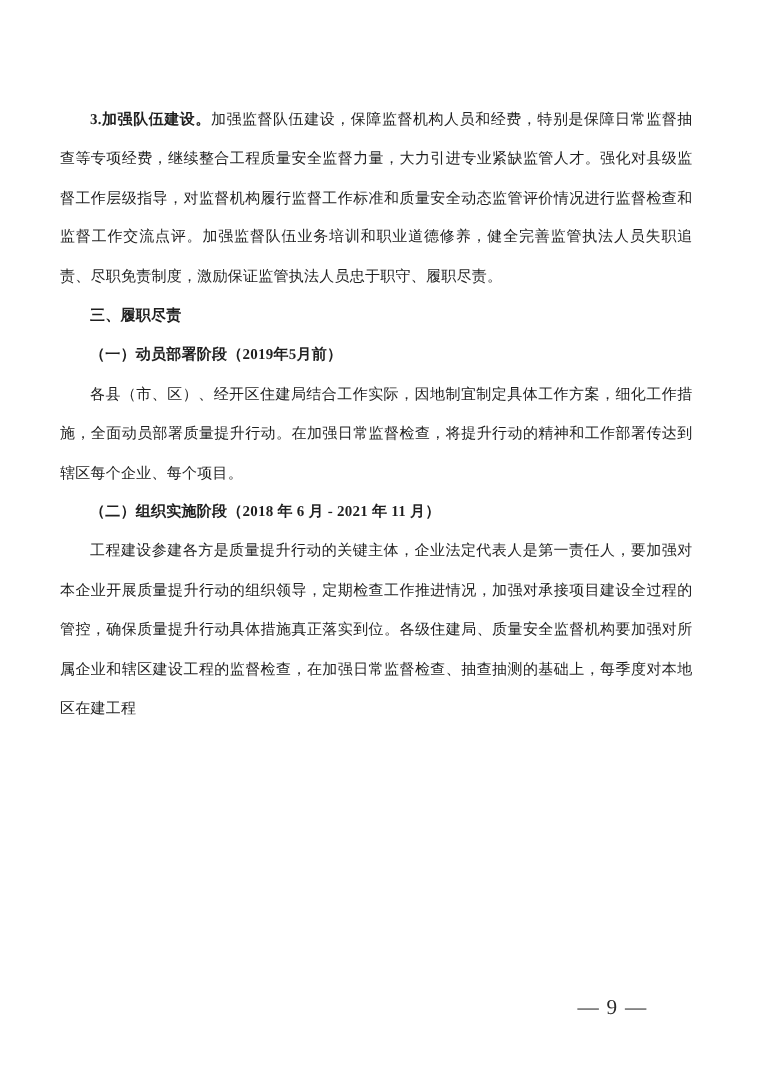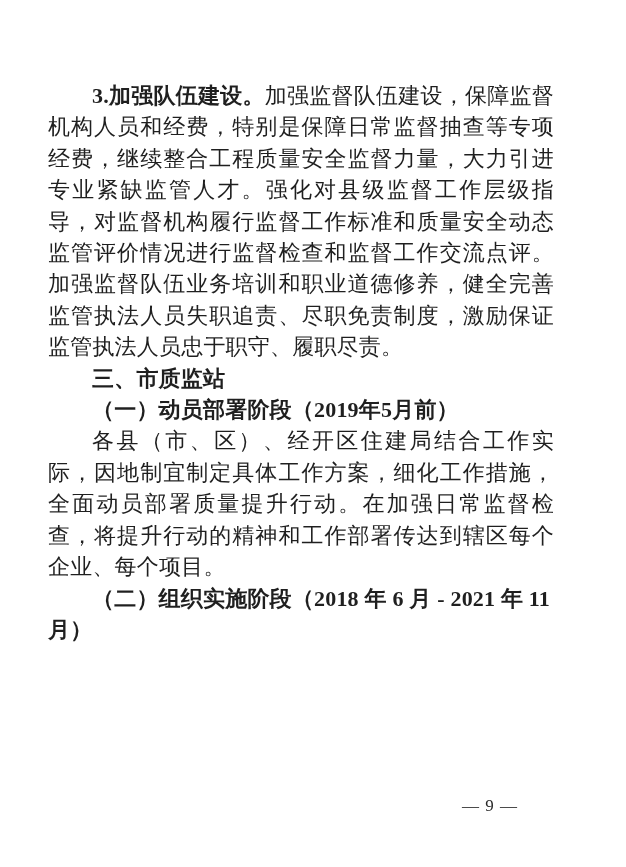--- a/index.html
+++ b/index.html
@@ -15,21 +15,21 @@
     background: #ffffff;
     overflow: hidden;
     font-family: "Liberation Serif", "DejaVu Serif", serif;
     color: #1f1f1f;
   }
   .doc-content {
     position: absolute;
     left: 48px;
     top: 80px;
     width: 506px;
-    font-size: 22px;
+    font-size: 12px;
     line-height: 31.4px;
     text-align: justify;
     text-justify: inter-character;
     letter-spacing: 0.2px;
   }
   .doc-content p {
     margin: 0;
     padding: 0;
     text-indent: 2em;
   }
@@ -59,26 +59,27 @@
 
 <div class="page">
 
   <div class="doc-content">
 
     <p class="para-body">
       <span class="para-lead">3.加强队伍建设。</span><span>加强监督队伍建设，保障监督机构人员和经费，特别是保障日常监督抽查等专项经费，继续整合工程质量安全监督力量，大力引进专业紧缺监管人才。强化对县级监督工作层级指导，对监督机构履行监督工作标准和质量安全动态监管评价情况进行监督检查和监督工作交流点评。加强监督队伍业务培训和职业道德修养，健全完善监管执法人员失职追责、尽职免责制度，激励保证监管执法人员忠于职守、履职尽责。</span>
     </p>
 
 
-    <p class="heading-1">三、市质监站</p>
+    <p class="heading-1">三、履职尽责</p>
 
     <p class="heading-2">（一）动员部署阶段（2019年5月前）</p>
 
     <p class="para-body">各县（市、区）、经开区住建局结合工作实际，因地制宜制定具体工作方案，细化工作措施，全面动员部署质量提升行动。在加强日常监督检查，将提升行动的精神和工作部署传达到辖区每个企业、每个项目。</p>
 
     <p class="heading-2">（二）组织实施阶段（2018 年 6 月 - 2021 年 11 月）</p>
 
+    <p class="para-body">工程建设参建各方是质量提升行动的关键主体，企业法定代表人是第一责任人，要加强对本企业开展质量提升行动的组织领导，定期检查工作推进情况，加强对承接项目建设全过程的管控，确保质量提升行动具体措施真正落实到位。各级住建局、质量安全监督机构要加强对所属企业和辖区建设工程的监督检查，在加强日常监督检查、抽查抽测的基础上，每季度对本地区在建工程</p>
 
   </div>
 
   <div class="page-number">— 9 —</div>
 
 </div>
 
 </body></html>

